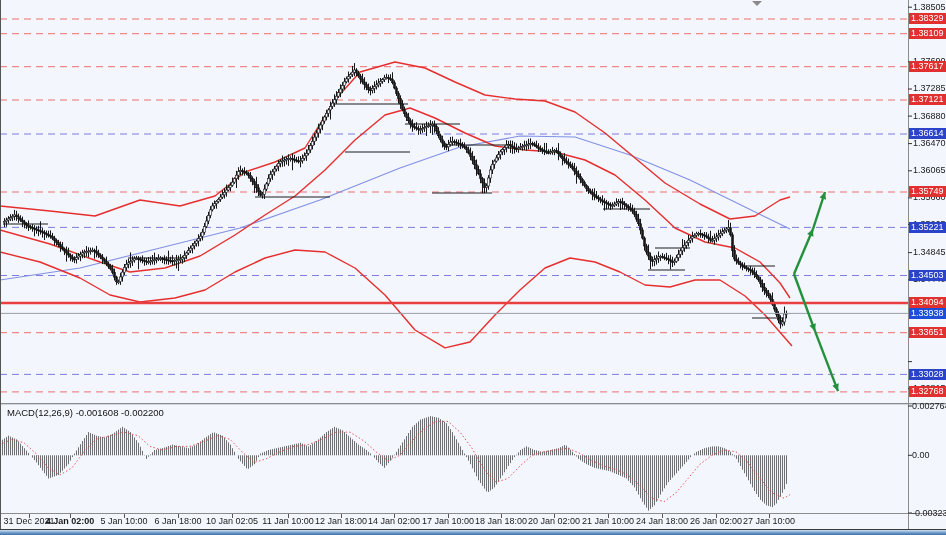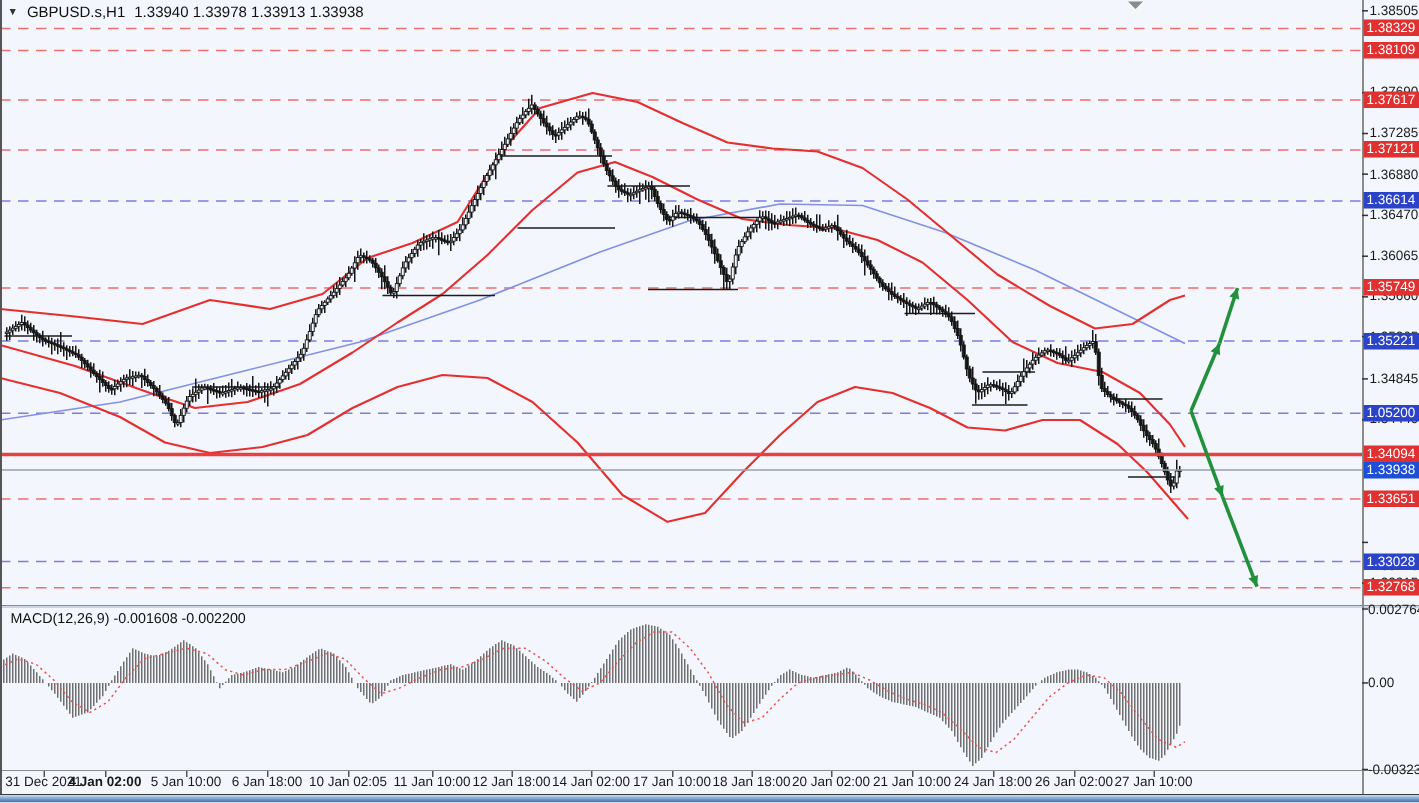--- a/index.html
+++ b/index.html
@@ -1300,25 +1300,20 @@
         <line x1="501.5" y1="514" x2="501.5" y2="518" stroke="#555" stroke-width="1"></line>
         <line x1="554.5" y1="514" x2="554.5" y2="518" stroke="#555" stroke-width="1"></line>
         <line x1="608.5" y1="514" x2="608.5" y2="518" stroke="#555" stroke-width="1"></line>
         <line x1="662.5" y1="514" x2="662.5" y2="518" stroke="#555" stroke-width="1"></line>
         <line x1="716.5" y1="514" x2="716.5" y2="518" stroke="#555" stroke-width="1"></line>
         <line x1="769.5" y1="514" x2="769.5" y2="518" stroke="#555" stroke-width="1"></line>
         <polygon points="752,1 762,1 757,6" fill="#8a8a8a"></polygon>
       </g>
     </svg>
 
-  <div class="titlebar">
-    <span class="dd-icon">▼</span>
-    <span>GBPUSD.s,H1</span>
-    <span>1.33940 1.33978 1.33913 1.33938</span>
-  </div>
 
   <div class="macd-header">
     <span>MACD(12,26,9)</span>
     <span>-0.001608 -0.002200</span>
   </div>
 
   <div id="labels">
       <div class="axis-label tick-label" style="top: 2px;">1.38505</div>
       <div class="axis-label tick-label" style="top: 56px;">1.37690</div>
       <div class="axis-label tick-label" style="top: 83px;">1.37285</div>
@@ -1331,21 +1326,21 @@
       <div class="axis-label tick-label" style="top: 274px;">1.34440</div>
       <div class="axis-label tick-label" style="top: 372px;">1.33220</div>
       <div class="axis-label tick-label" style="top: 383px;">1.32815</div>
       <div class="axis-label lv-label lv-red" style="top: 13px;">1.38329</div>
       <div class="axis-label lv-label lv-red" style="top: 28px;">1.38109</div>
       <div class="axis-label lv-label lv-red" style="top: 61px;">1.37617</div>
       <div class="axis-label lv-label lv-red" style="top: 94px;">1.37121</div>
       <div class="axis-label lv-label lv-blue" style="top: 128px;">1.36614</div>
       <div class="axis-label lv-label lv-red" style="top: 186px;">1.35749</div>
       <div class="axis-label lv-label lv-blue" style="top: 222px;">1.35221</div>
-      <div class="axis-label lv-label lv-blue" style="top: 270px;">1.05200</div>
+      <div class="axis-label lv-label lv-blue" style="top: 270px;">1.34503</div>
       <div class="axis-label lv-label lv-red" style="top: 297px;">1.34094</div>
       <div class="axis-label lv-label lv-red" style="top: 327px;">1.33651</div>
       <div class="axis-label lv-label lv-blue" style="top: 369px;">1.33028</div>
       <div class="axis-label lv-label lv-red" style="top: 386px;">1.32768</div>
       <div class="axis-label lv-label lv-black" style="top: 308px;">1.33938</div>
       <div class="axis-label m-tick" style="top: 401px;">0.002764</div>
       <div class="axis-label m-tick" style="top: 450px;">0.00</div>
       <div class="axis-label m-tick" style="top: 508px;">-0.003232</div>
     </div>
   <div id="timelabels">

